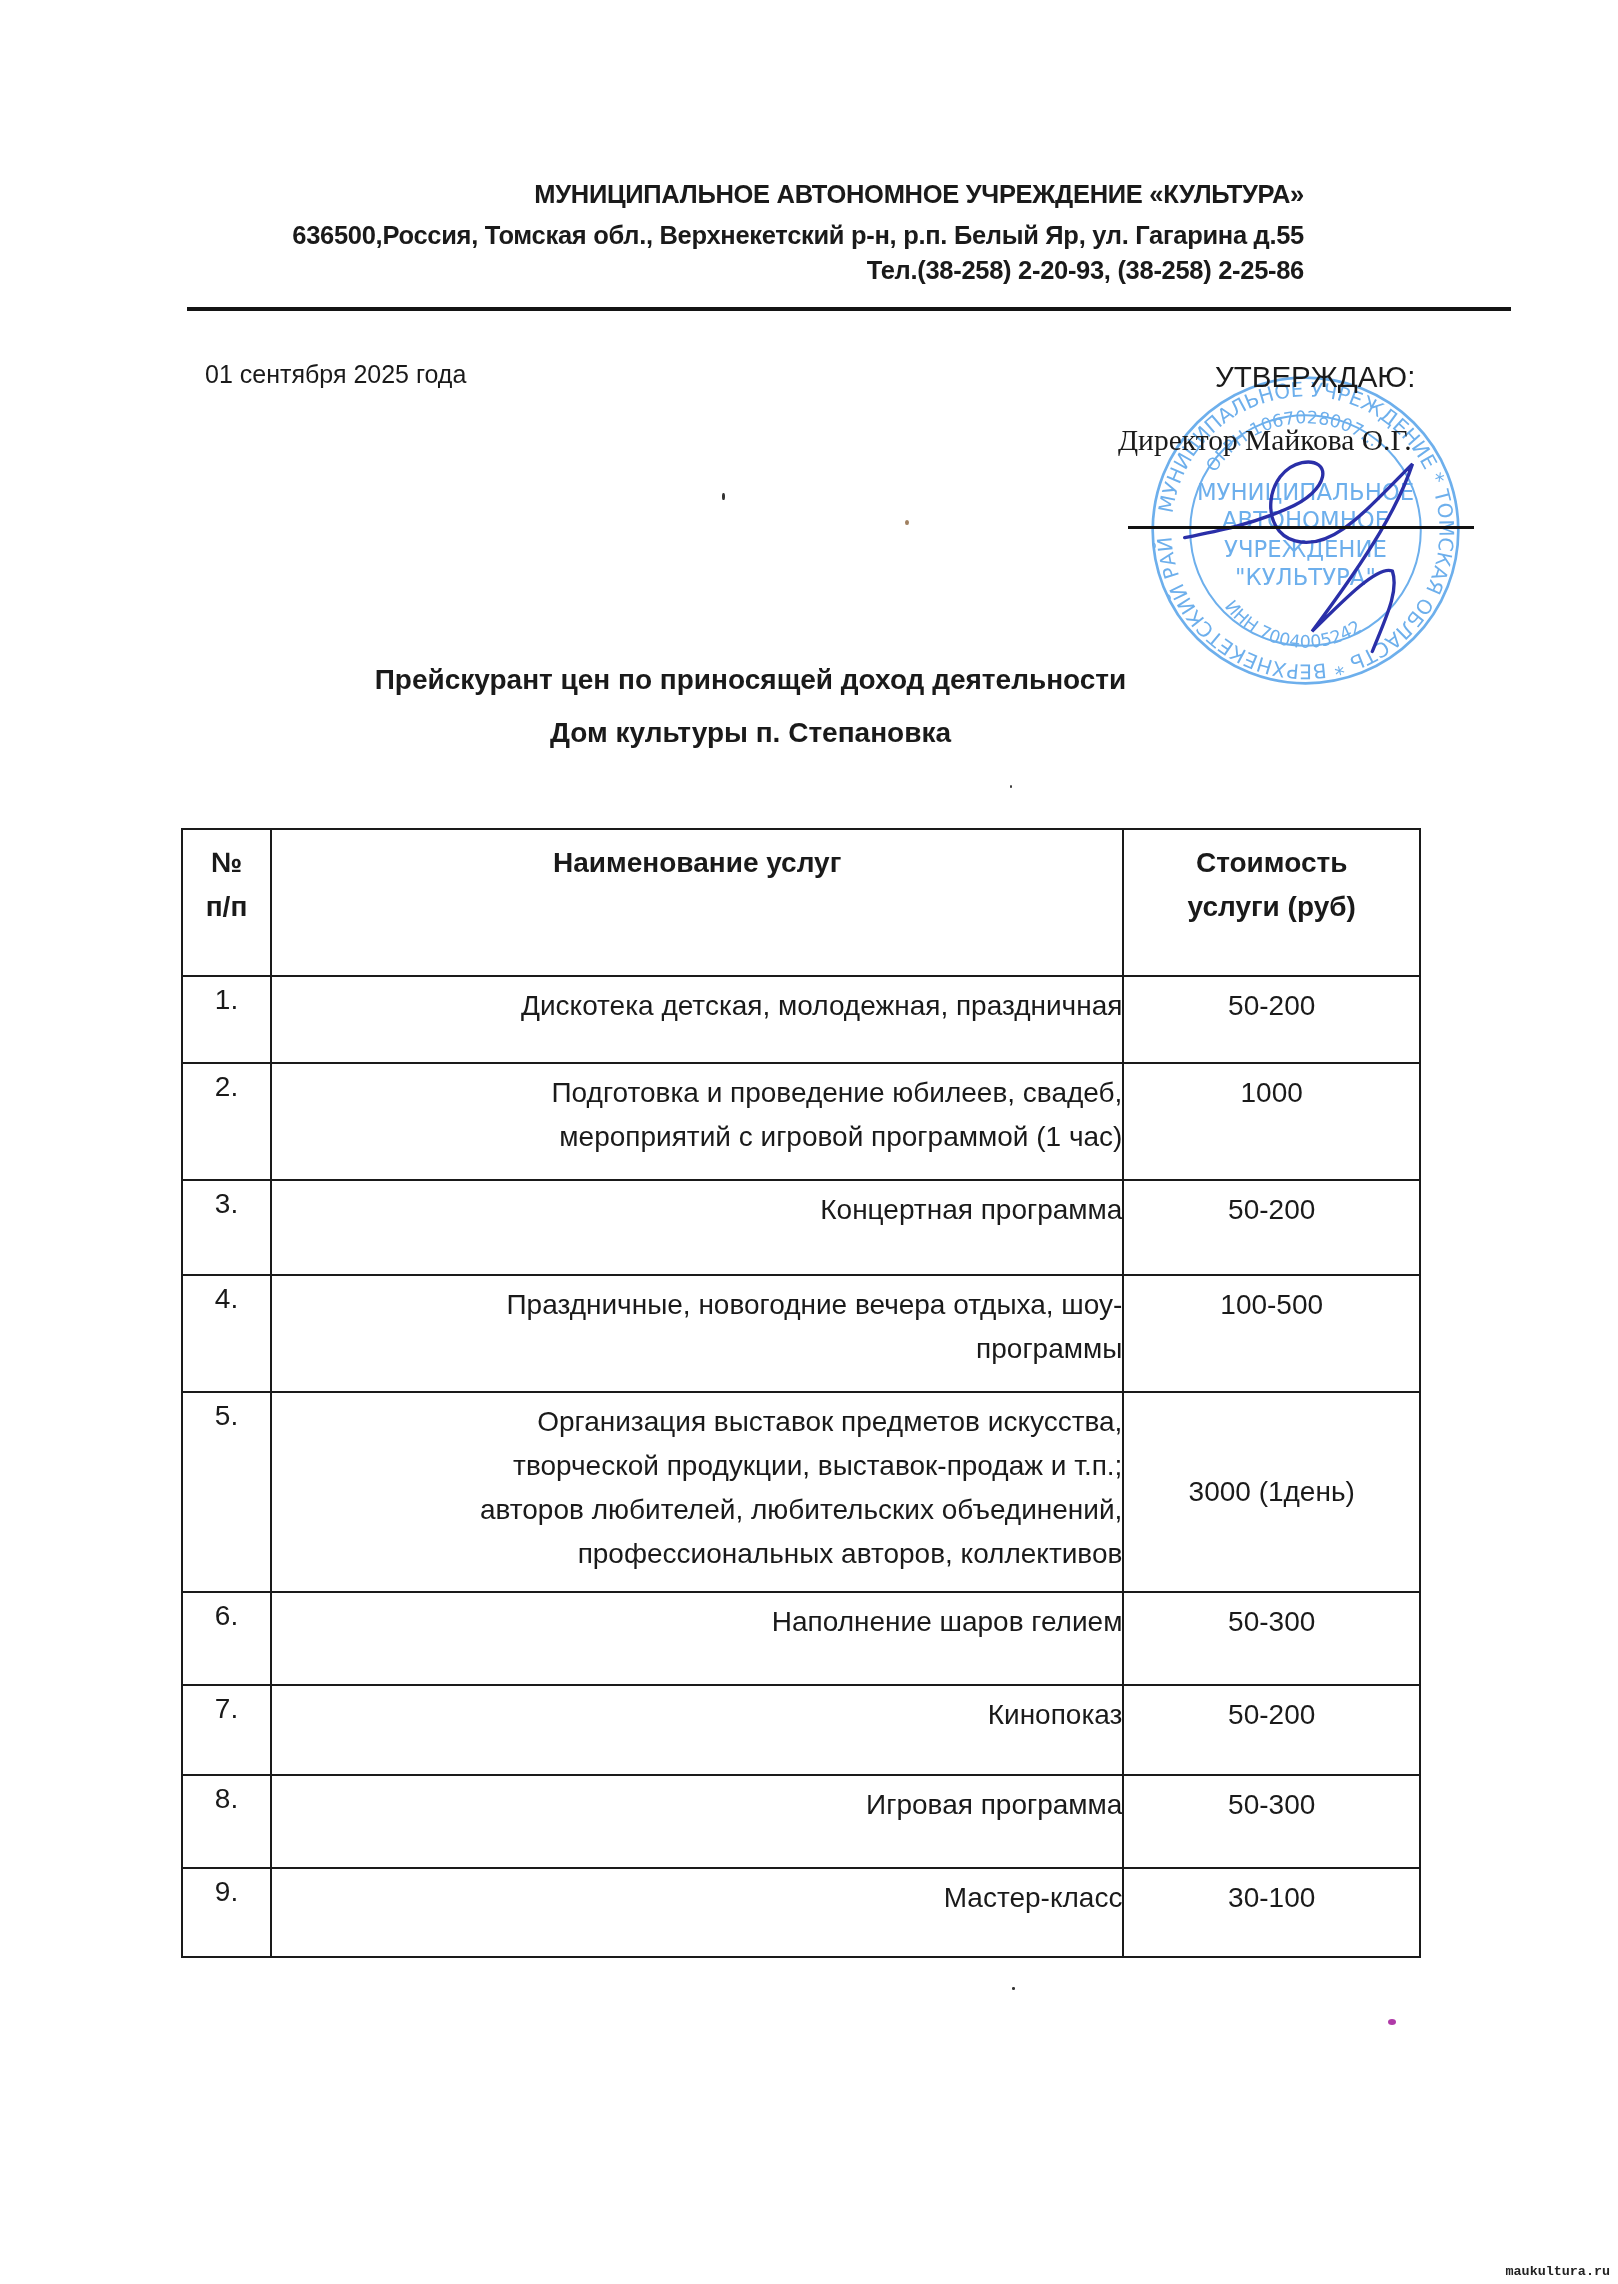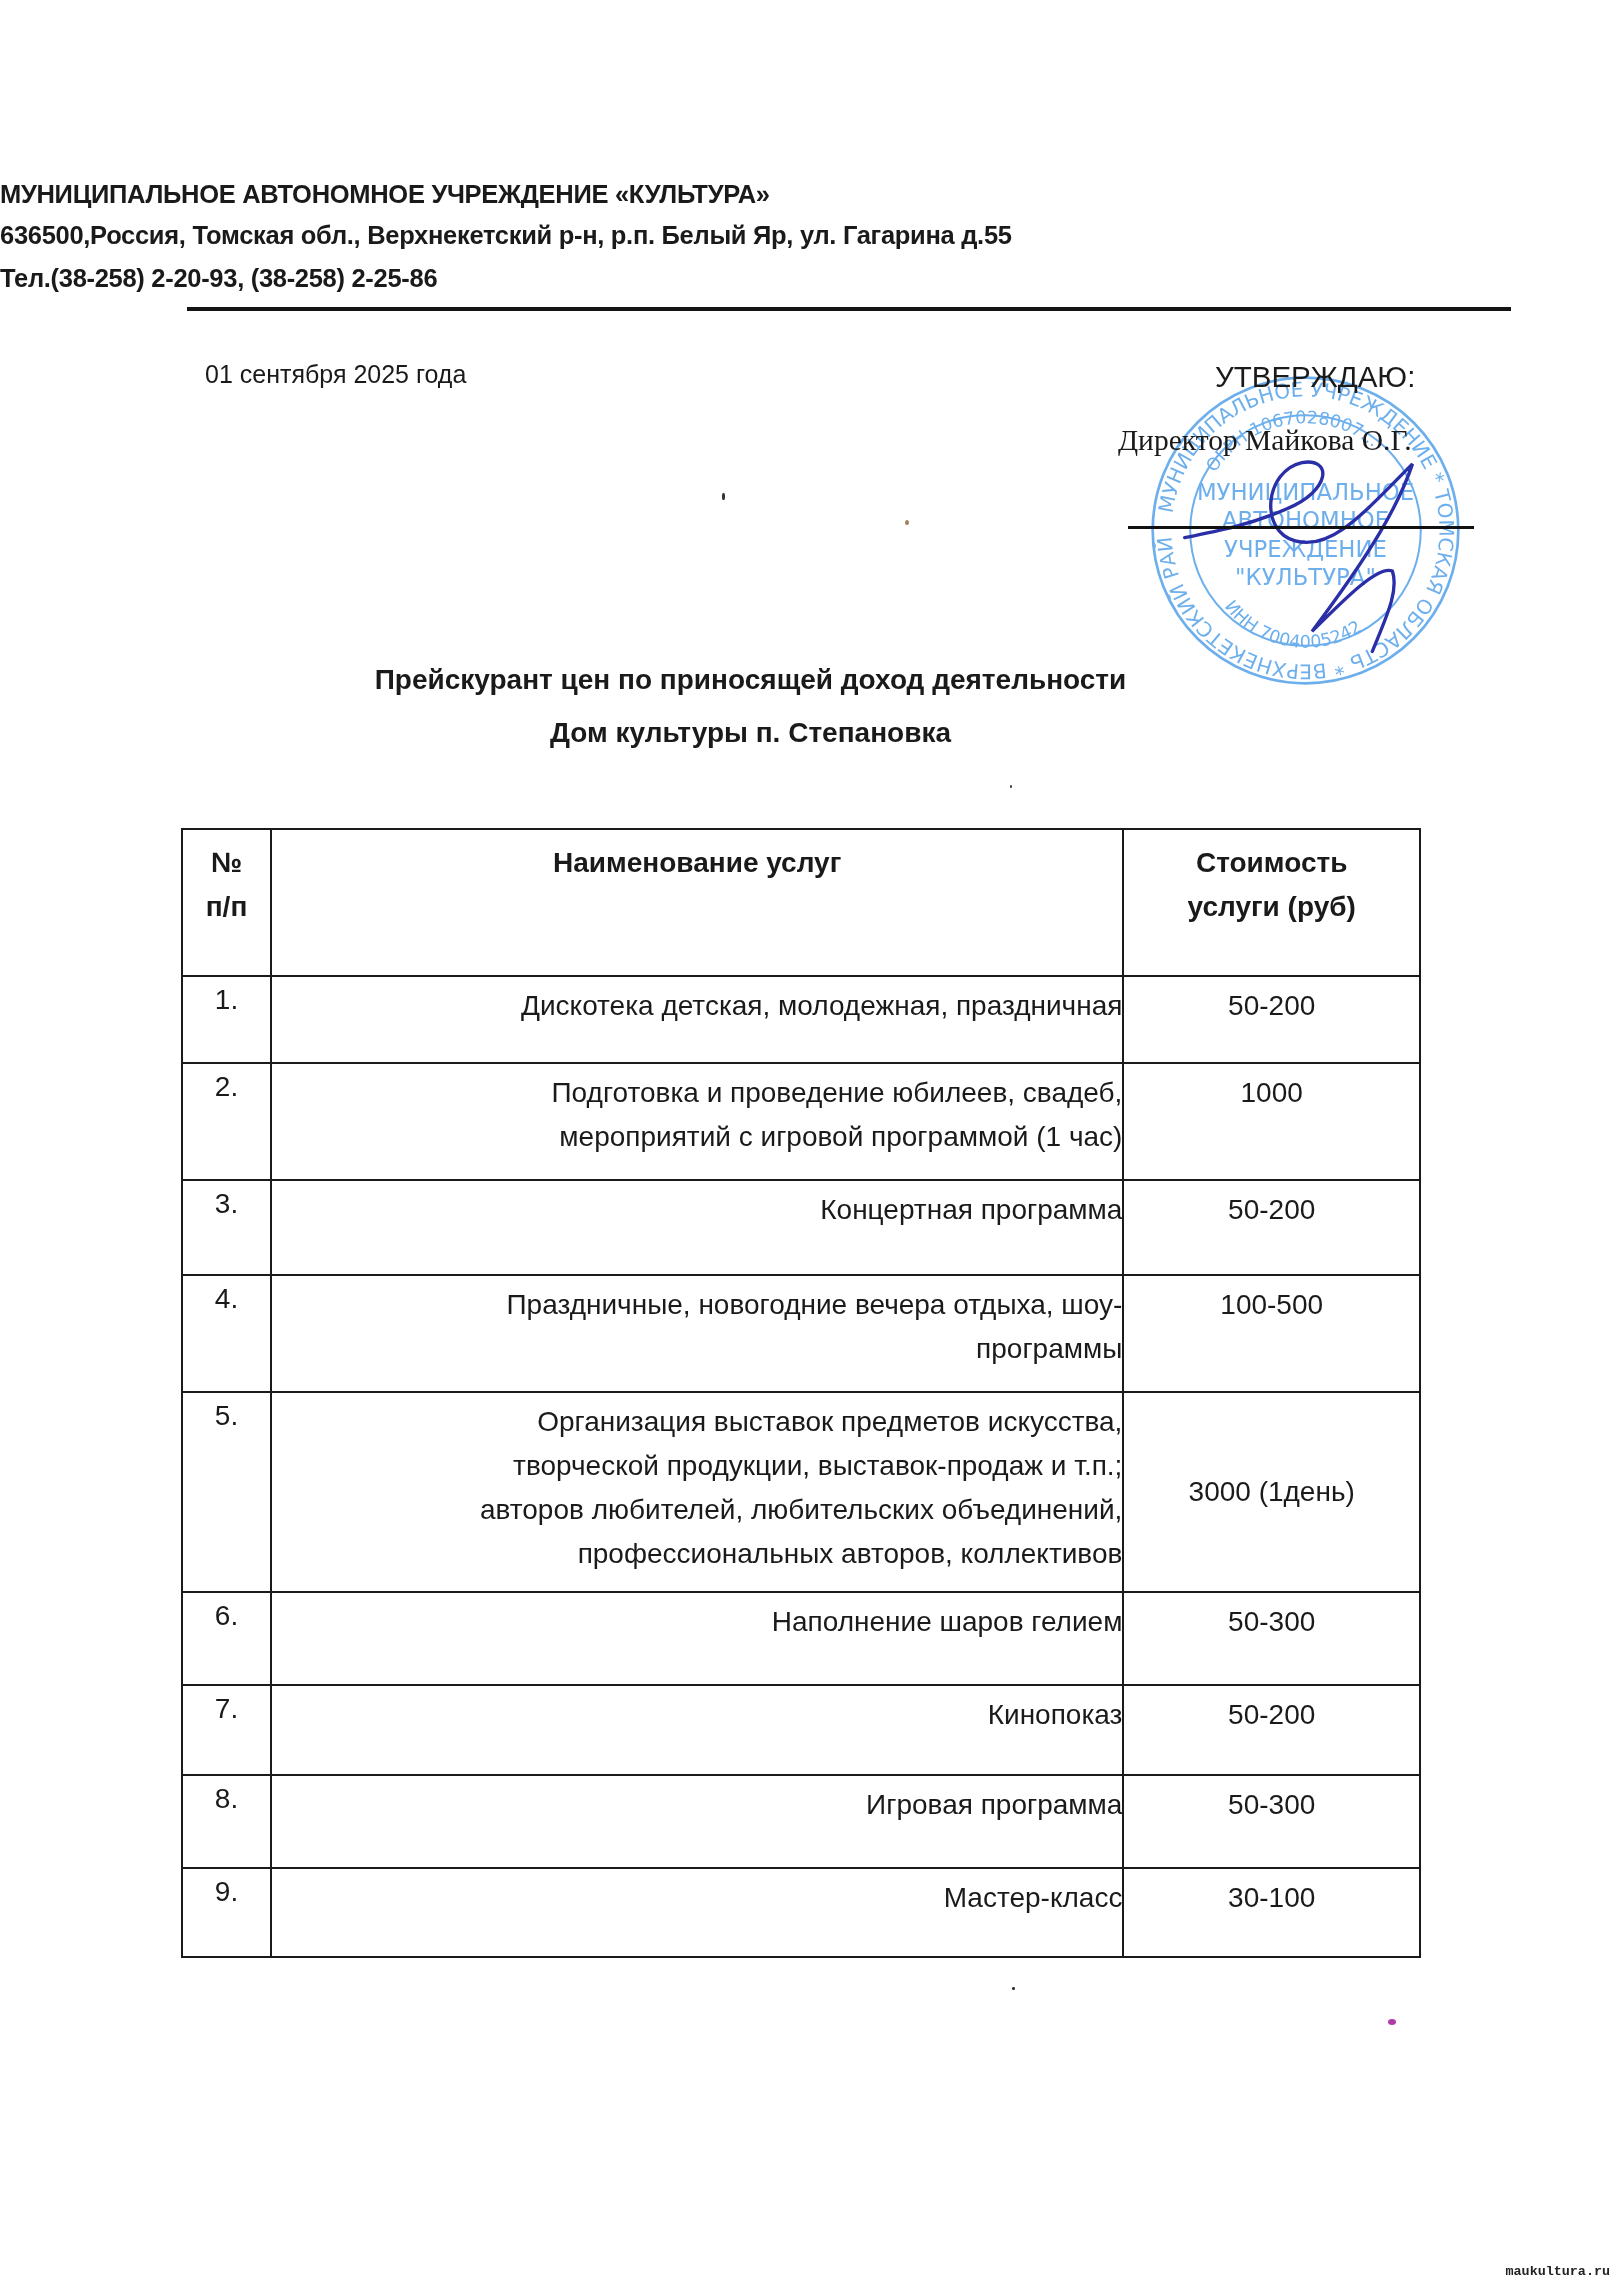--- a/index.html
+++ b/index.html
@@ -1,26 +1,26 @@
 <!DOCTYPE html>
 <html style="font-size:10.7px"><head>
 <meta charset="utf-8">
 <style>
   html, body { margin: 0; padding: 0; background: #ffffff; }
   body {
     width: 1618px; height: 2284px; position: relative; overflow: hidden;
     font-family: "Liberation Sans", "DejaVu Sans", sans-serif; color: #1a1a1a;
   }
   .hdr-line {
-    position: absolute; left: 0; width: 1304px; text-align: left;
+    position: absolute; left: 0; width: 1304px; text-align: right;
     font-weight: bold; font-size: 25.5px; letter-spacing: -0.3px;
   }
   #org-name { top: 180px; }
   #org-address { top: 221px; }
-  #org-phone { top: 264px; }
+  #org-phone { top: 256px; }
   .rule {
     position: absolute; left: 187px; width: 1324px; top: 307px; height: 4px;
     background: #141414;
   }
   #doc-date {
     position: absolute; left: 205px; top: 360px; font-size: 25px; text-align: right;
   }
   #approve-label {
     position: absolute; left: 1215px; top: 360px; font-size: 29.5px;
   }

